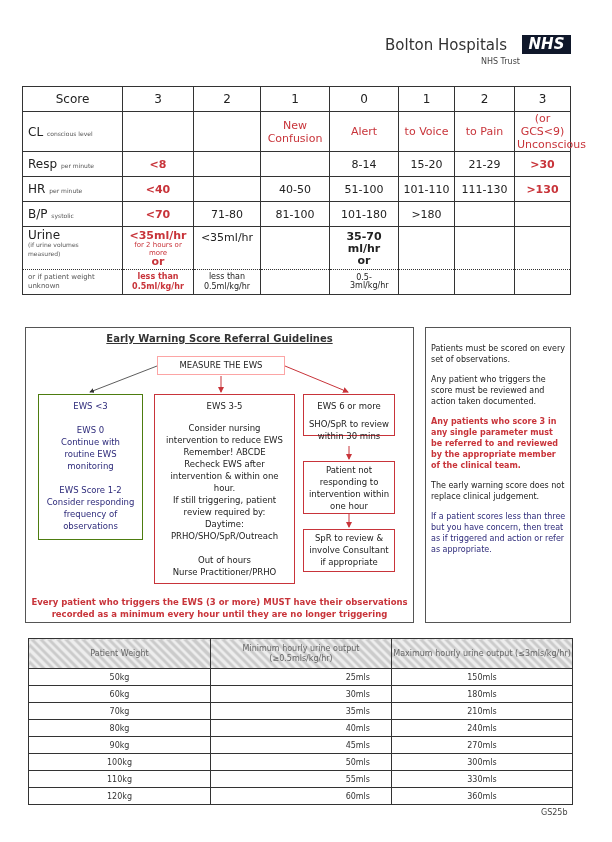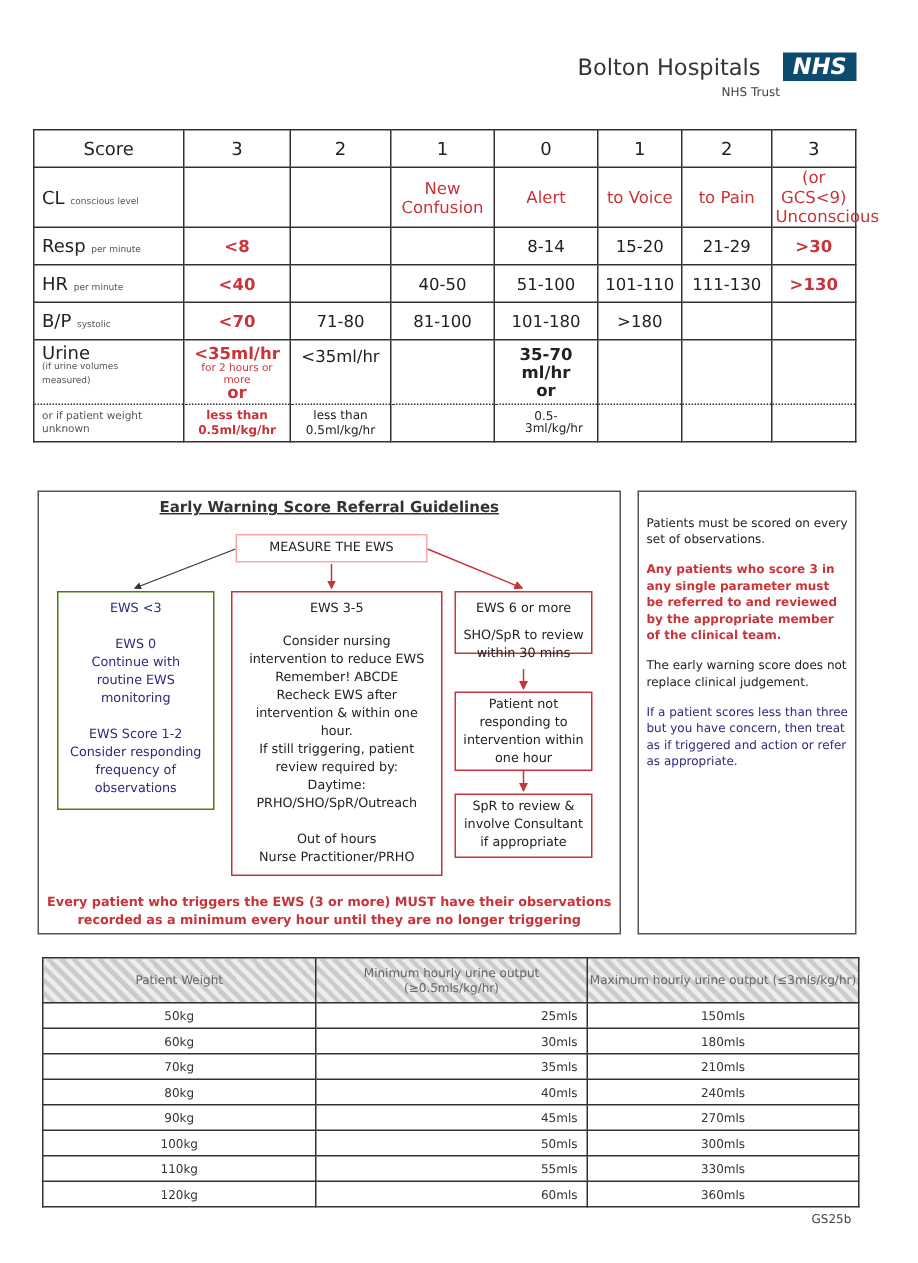--- a/index.html
+++ b/index.html
@@ -3,21 +3,21 @@
 <meta charset="utf-8">
 <style>
   * { box-sizing: border-box; margin: 0; padding: 0; }
   body { width: 612px; height: 842px; background: #fff; font-family: "DejaVu Sans", sans-serif; color: #222; position: relative; overflow: hidden; }
   .red { color: #c8343a; }
   .blue { color: #2d2a7a; }
 
   
   #header { position: absolute; left: 385px; top: 32px; width: 200px; }
   #org-name { font-size: 15px; color: #333; position: absolute; left: 0; top: 4px; white-space: nowrap; }
-  #nhs-logo { position: absolute; left: 137px; top: 3px; width: 49px; height: 19px; background: #0c4a6e; color: #fff; font-weight: bold; font-style: italic; font-size: 15px; text-align: center; line-height: 19px; }
+  #nhs-logo { position: absolute; left: 137px; top: 3px; width: 49px; height: 19px; background: #0f172a; color: #fff; font-weight: bold; font-style: italic; font-size: 15px; text-align: center; line-height: 19px; }
   #org-sub { position: absolute; left: 96px; top: 25px; font-size: 8px; color: #444; }
 
   
   #score-table { position: absolute; left: 22px; top: 86px; width: 548px; border-collapse: collapse; table-layout: fixed; }
   #score-table td { border: 1px solid #333; text-align: center; vertical-align: middle; font-size: 11px; padding: 0 2px; }
   #score-table td.lbl { text-align: left; padding-left: 5px; font-size: 12px; }
   #score-table td.lbl small { font-size: 6px; color: #555; }
   #score-table tr.head td { height: 25px; font-size: 12px; }
   #score-table tr.r td { height: 25px; }
   #score-table tr.urine td { height: 43px; vertical-align: top; padding-top: 4px; border-bottom: 1px dotted #333; }
@@ -43,21 +43,21 @@
   #notes-panel { position: absolute; left: 425px; top: 327px; width: 146px; height: 296px; border: 1px solid #555; padding: 15px 4px 0 5px; font-size: 8px; line-height: 11px; }
   #notes-panel p { margin-bottom: 9px; }
 
   
   #urine-table { position: absolute; left: 28px; top: 638px; width: 544px; border-collapse: collapse; table-layout: fixed; }
   #urine-table th { height: 30px; font-weight: normal; font-size: 8px; color: #666; line-height: 10px;
     background-color: #d6d6d6;
     background-image: repeating-linear-gradient(45deg, rgba(255,255,255,0.55) 0 3px, rgba(0,0,0,0.05) 3px 6px);
     border: 1px solid #333; }
   #urine-table td { height: 17px; text-align: center; font-size: 8px; border: 1px solid #333; color: #333; }
-  #urine-table td.right { text-align: right; padding-right: 6px; }
+  #urine-table td.right { text-align: right; padding-right: 21px; }
 
   #form-code { position: absolute; left: 541px; top: 808px; font-size: 8px; color: #444; }
 </style>
 </head>
 <body>
 
 <div id="header">
   <span id="org-name">Bolton Hospitals</span>
   <span id="nhs-logo">NHS</span>
   <span id="org-sub">NHS Trust</span>
@@ -226,20 +226,21 @@
   </div>
 
   <div id="flow-warning">
     <div>Every patient who triggers the EWS (3 or more) MUST have their observations</div>
     <div>recorded as a minimum every hour until they are no longer triggering</div>
   </div>
 </div>
 
 <div id="notes-panel">
   <p>Patients must be scored on every set of observations.</p>
+  <p>Any patient who triggers the score must be reviewed and action taken documented.</p>
   <p class="red" style="font-weight:bold;">Any patients who score 3 in any single parameter must be referred to and reviewed by the appropriate member of the clinical team.</p>
   <p>The early warning score does not replace clinical judgement.</p>
   <p class="blue">If a patient scores less than three but you have concern, then treat as if triggered and action or refer as appropriate.</p>
 </div>
 
 <table id="urine-table">
   <colgroup>
       <col style="width:182px">
       <col style="width:181px">
       <col style="width:181px">

